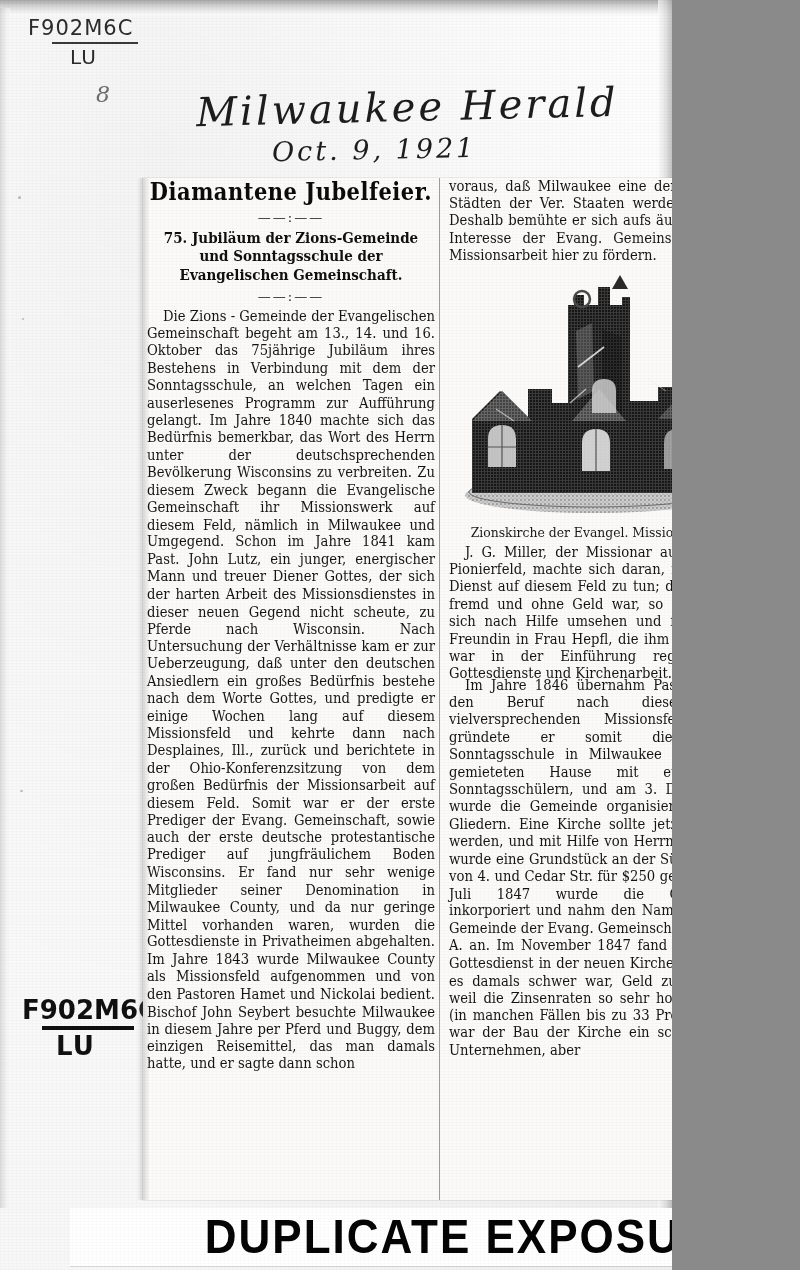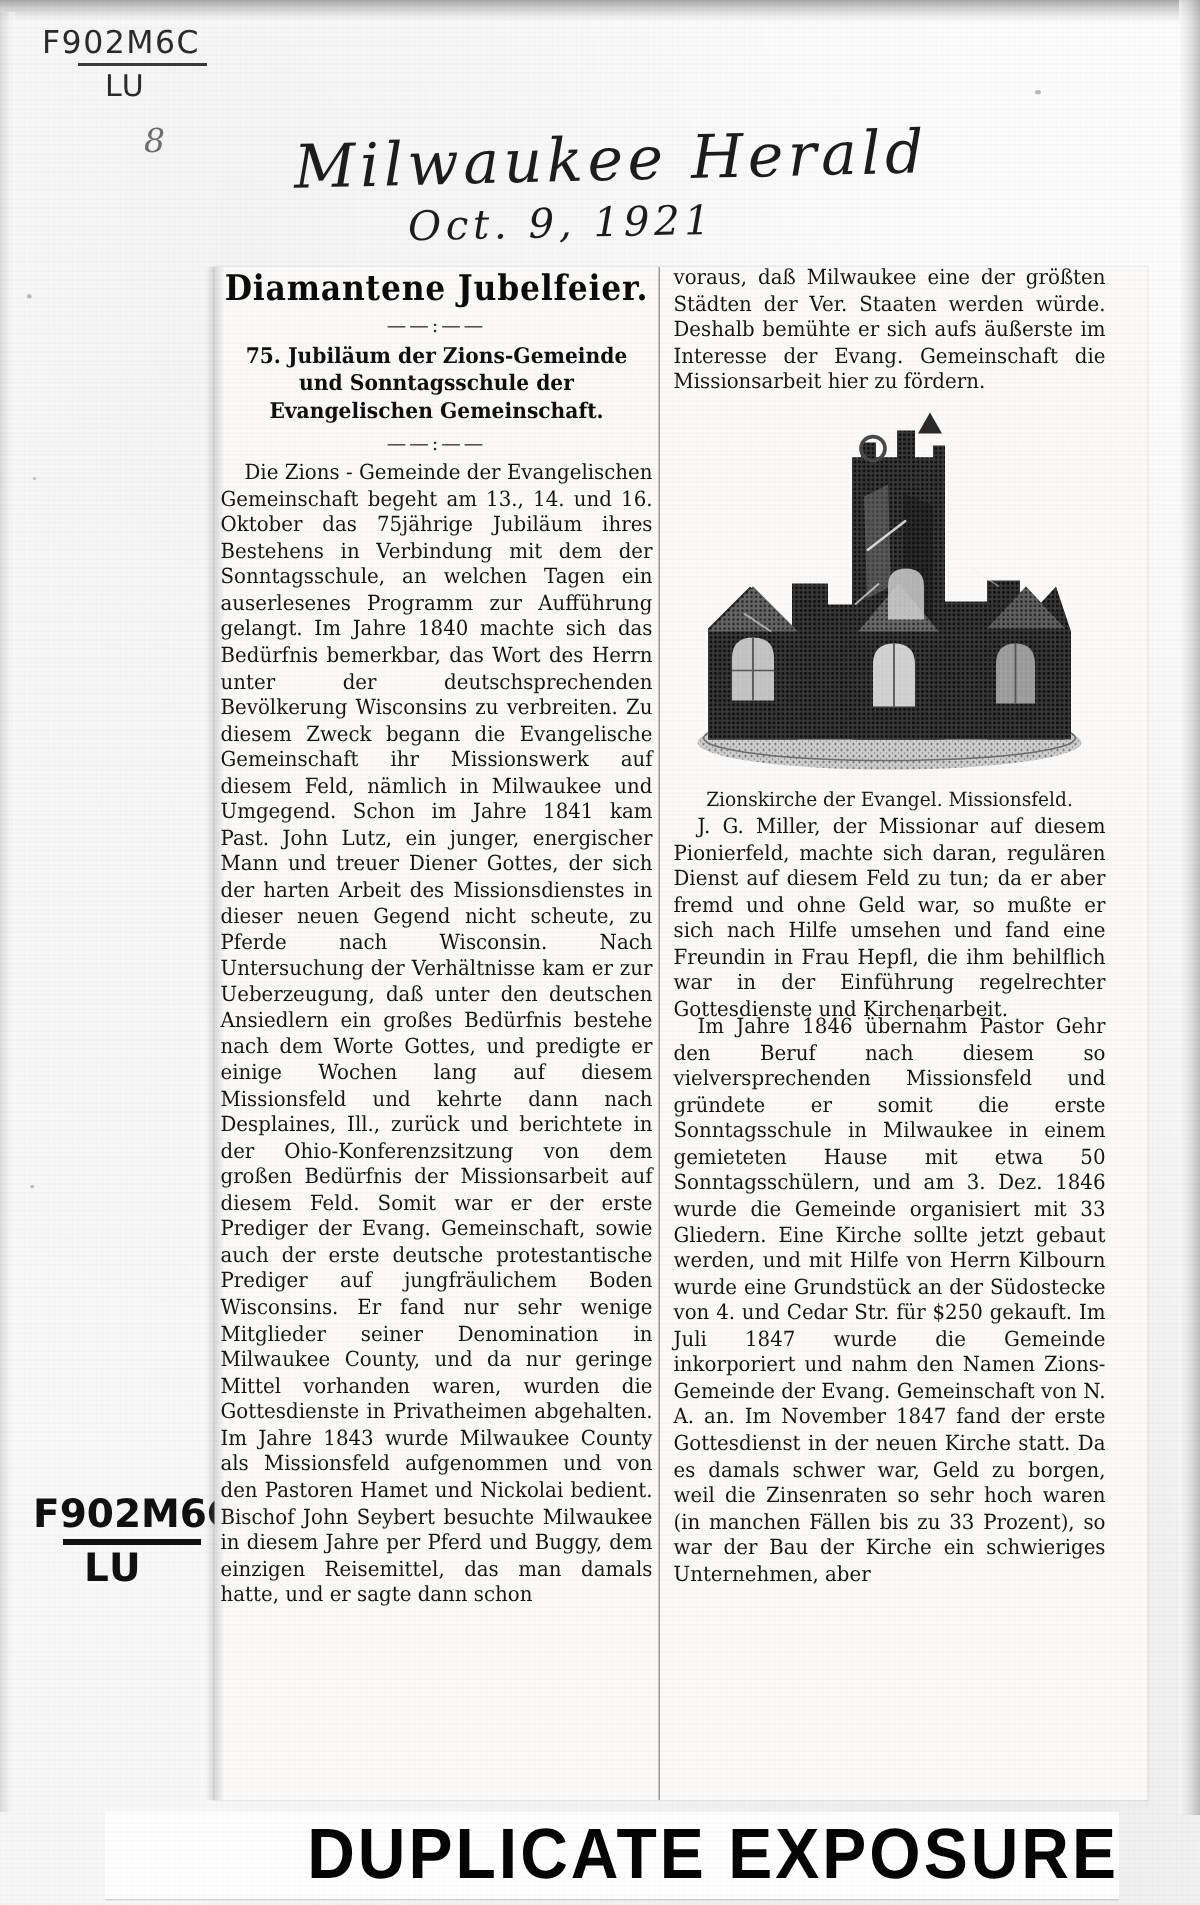--- a/index.html
+++ b/index.html
@@ -1,21 +1,21 @@
 <!DOCTYPE html>
 <html><head>
 <meta charset="utf-8">
 <title>Milwaukee Herald clipping scan</title>
 <style>
   html,body{margin:0;padding:0;background:#8a8a8a;}
   body{font-family:"Liberation Serif",serif;}
 
   #page{
     position:relative;
-    width:800px;height:1270px;
+    width:672px;height:1270px;
     background:#fdba74;
     overflow:hidden;
   }
 
   
   .scan-bg{
     position:absolute;left:0;top:0;width:800px;height:1270px;
     background:
       radial-gradient(ellipse at 20% 12%, rgba(0,0,0,.035), rgba(0,0,0,0) 55%),
       radial-gradient(ellipse at 85% 90%, rgba(0,0,0,.04), rgba(0,0,0,0) 60%),

